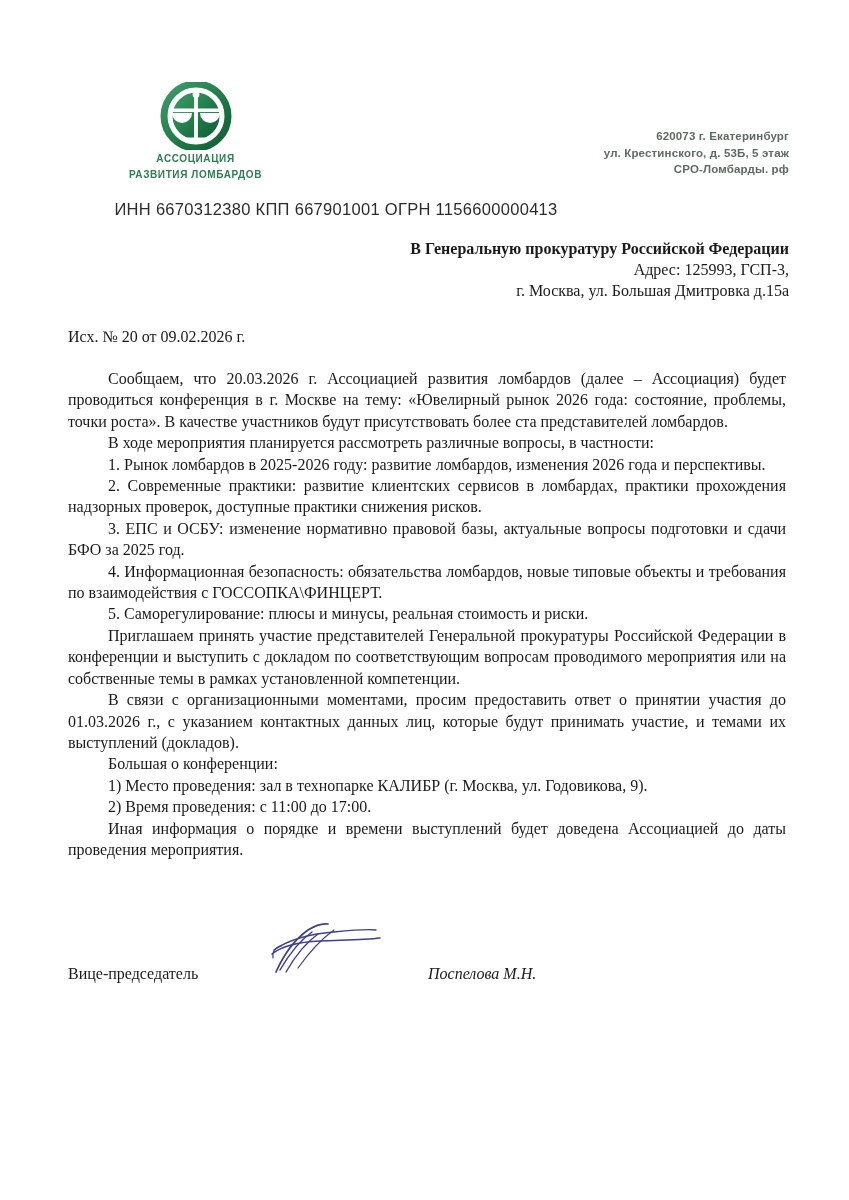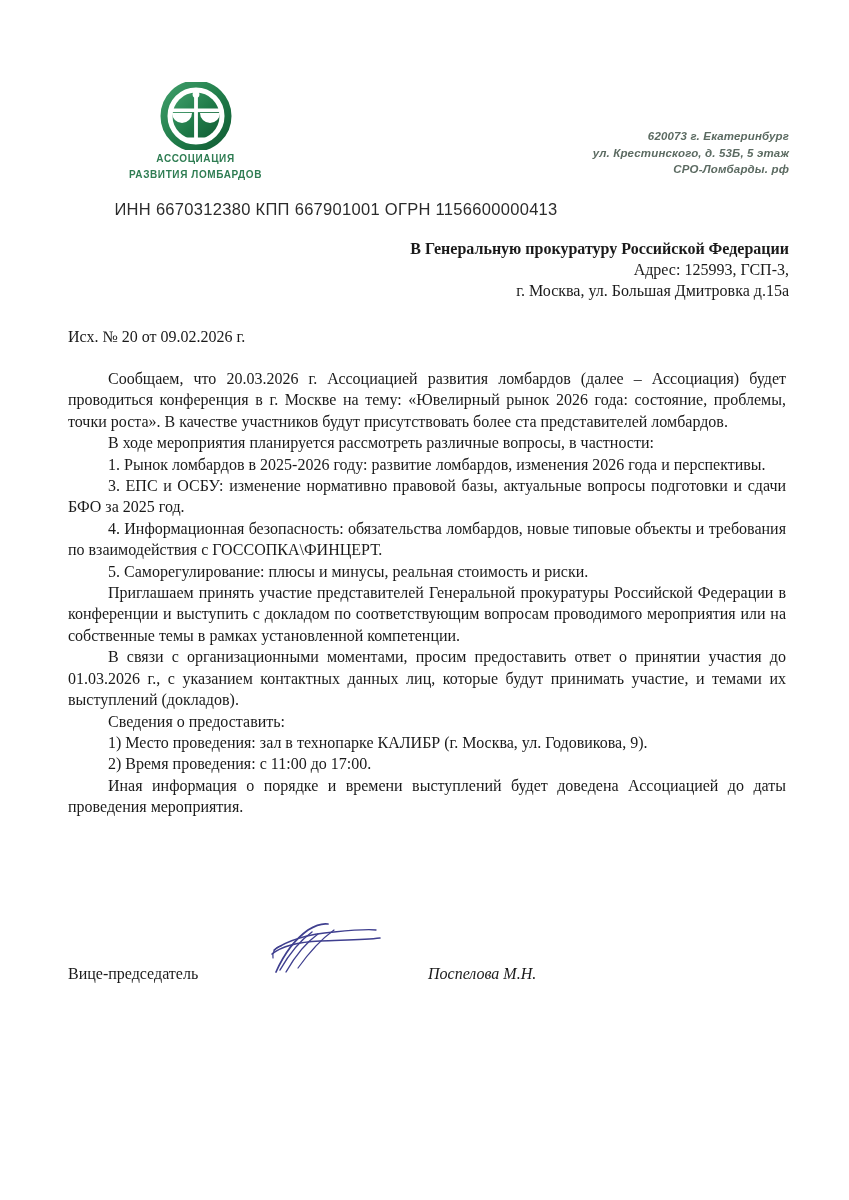--- a/index.html
+++ b/index.html
@@ -60,21 +60,20 @@
     position: absolute;
     right: 60px;
     top: 128px;
     text-align: right;
     font-family: "Liberation Sans", sans-serif;
     font-weight: bold;
     font-size: 11.5px;
     line-height: 16.5px;
     color: #5c6b62;
     letter-spacing: 0.15px;
-    font-style: italic;
   }
 
   .reg-line {
     position: absolute;
     left: 0;
     top: 200px;
     width: 672px;
     text-align: center;
     font-family: "Liberation Sans", sans-serif;
     font-size: 16.5px;
@@ -198,26 +197,27 @@
     <div>Адрес: 125993, ГСП-3,</div>
     <div>г. Москва, ул. Большая Дмитровка д.15а</div>
   </div>
 
   <div class="outgoing">Исх. № 20 от 09.02.2026 г.</div>
 
   <div class="body-text" id="body-text">
       <p>Сообщаем, что 20.03.2026 г. Ассоциацией развития ломбардов (далее – Ассоциация) будет проводиться конференция в г. Москве на тему: «Ювелирный рынок 2026 года: состояние, проблемы, точки роста». В качестве участников будут присутствовать более ста представителей ломбардов.</p>
       <p>В ходе мероприятия планируется рассмотреть различные вопросы, в частности:</p>
       <p>1. Рынок ломбардов в 2025-2026 году: развитие ломбардов, изменения 2026 года и перспективы.</p>
+      <p>2. Современные практики: развитие клиентских сервисов в ломбардах, практики прохождения надзорных проверок, доступные практики снижения рисков.</p>
       <p>3. ЕПС и ОСБУ: изменение нормативно правовой базы, актуальные вопросы подготовки и сдачи БФО за 2025 год.</p>
       <p>4. Информационная безопасность: обязательства ломбардов, новые типовые объекты и требования по взаимодействия с ГОССОПКА\ФИНЦЕРТ.</p>
       <p>5. Саморегулирование: плюсы и минусы, реальная стоимость и риски.</p>
       <p>Приглашаем принять участие представителей Генеральной прокуратуры Российской Федерации в конференции и выступить с докладом по соответствующим вопросам проводимого мероприятия или на собственные темы в рамках установленной компетенции.</p>
       <p>В связи с организационными моментами, просим предоставить ответ о принятии участия до 01.03.2026 г., с указанием контактных данных лиц, которые будут принимать участие, и темами их выступлений (докладов).</p>
-      <p>Сведения о предоставить:</p>
+      <p>Большая о конференции:</p>
       <p>1) Место проведения: зал в технопарке КАЛИБР (г. Москва, ул. Годовикова, 9).</p>
       <p>2) Время проведения: с 11:00 до 17:00.</p>
       <p>Иная информация о порядке и времени выступлений будет доведена Ассоциацией до даты проведения мероприятия.</p>
     </div>
 
   <div class="signature-row">
     <div class="sig-title">Вице-председатель</div>
     <svg class="sig-mark" viewBox="0 0 150 60">
       <g fill="none" stroke="#3f3f8f" stroke-linecap="round">
         <path d="M8 52 C16 34, 26 20, 40 10 C48 5, 54 3, 60 4" stroke-width="1.7"></path>

